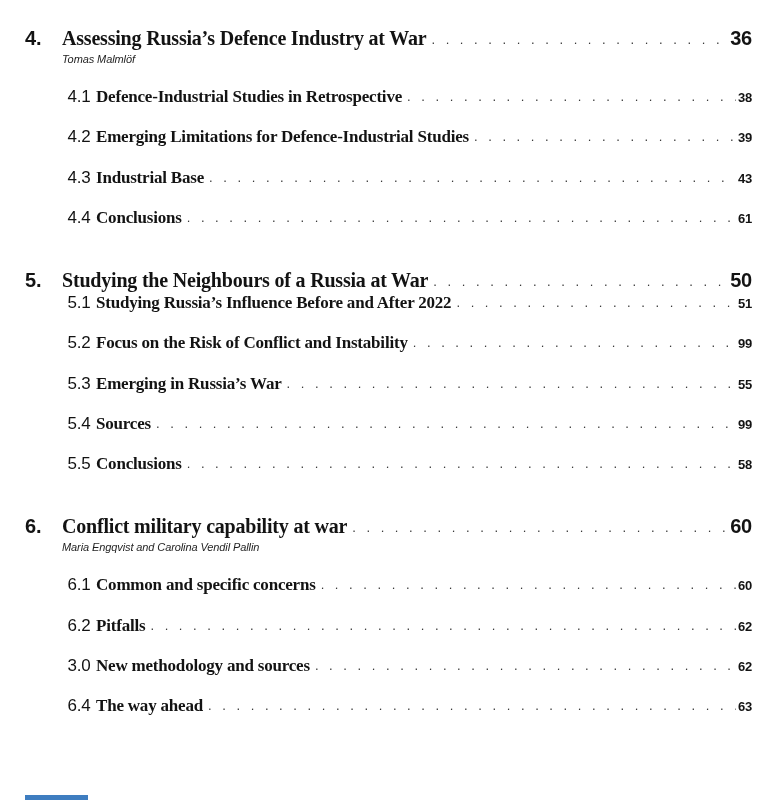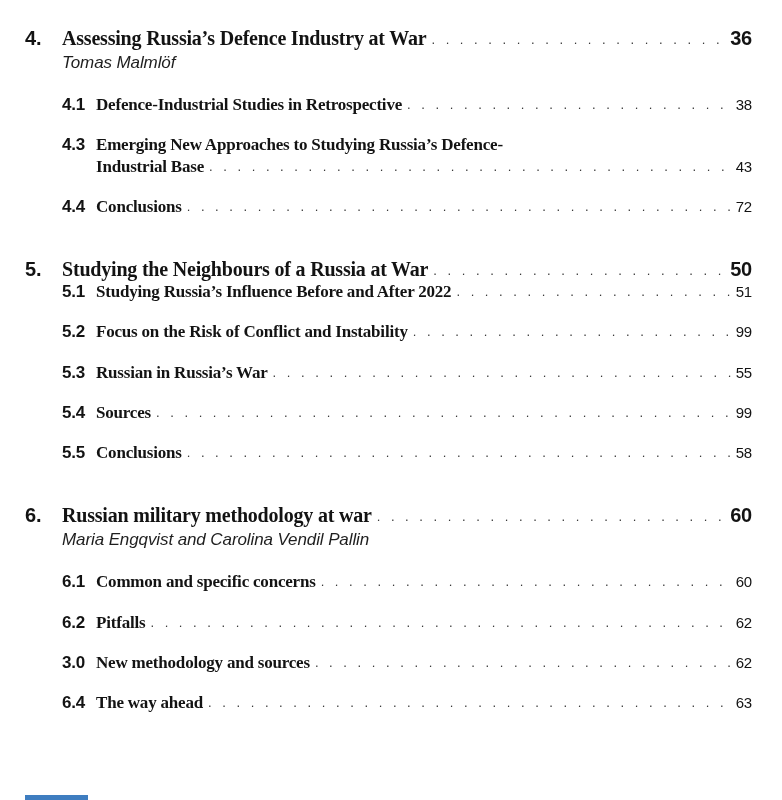--- a/index.html
+++ b/index.html
@@ -30,38 +30,39 @@
     cursor: pointer;
   }
   .chapter-num {
     flex: 0 0 37px;
     font-weight: 700;
   }
   .author {
     margin: 3px 0 21px 37px;
     font-style: italic;
     font-weight: 400;
-    font-size: 17px;
+    font-size: 11px;
     letter-spacing: -0.1px;
     color: #1e1e1e;
   }
   
   .section-row {
     display: flex;
     align-items: baseline;
     margin: 0 0 19px 37px;
     font-size: 17px;
     font-weight: 700;
     line-height: 1.25;
     letter-spacing: -0.2px;
     cursor: pointer;
   }
   .section-num {
     flex: 0 0 34px;
-    font-weight: 700;
+    font-weight: 400;
+    text-align: center;
   }
   .entry-body { flex: 1 1 auto; min-width: 0; }
   .entry-line { display: block; }
   .entry-last {
     display: flex;
     align-items: baseline;
   }
   .entry-title { white-space: nowrap; font-family: Liberation Serif, serif; }
   
   .leader {
@@ -78,21 +79,21 @@
   }
   .leader::after {
     content: ". . . . . . . . . . . . . . . . . . . . . . . . . . . . . . . . . . . . . . . . . . . . . . . . . . . . . . . . . . . . . . . . . . . . . .";
   }
   
   .pagenum {
     flex: 0 0 auto;
     text-align: right;
   }
   .chapter-row .pagenum { font-weight: 700; font-size: 20px; }
-  .section-row .pagenum { font-weight: 400; font-size: 15px; }
+  .section-row .pagenum { font-weight: 700; font-size: 13px; }
   
   .bottom-bar {
     position: absolute;
     left: 25px;
     bottom: 0;
     width: 63px;
     height: 5px;
     background: #3e7dc0;
   }
 </style>
@@ -118,40 +119,49 @@
     <span class="section-num">4.1</span>
     <span class="entry-body">
               <span class="entry-last">
                 <span class="entry-title">Defence-Industrial Studies in Retrospective</span>
                 <span class="leader"></span>
                 <span class="pagenum">38</span>
               </span>
             </span>
   </div>
 
+  <div class="section-row">
+    <span class="section-num">4.2</span>
+    <span class="entry-body">
+              <span class="entry-last">
+                <span class="entry-title">Emerging Limitations for Defence-Industrial Studies</span>
+                <span class="leader"></span>
+                <span class="pagenum">39</span>
+              </span>
+            </span>
+  </div>
 
   <div class="section-row">
     <span class="section-num">4.3</span>
     <span class="entry-body">
-              <span class="entry-line entry-title">Emerging New Approaches to Studying Russia’s Defence-</span>
               <span class="entry-last">
                 <span class="entry-title">Industrial Base</span>
                 <span class="leader"></span>
                 <span class="pagenum">43</span>
               </span>
             </span>
   </div>
 
   <div class="section-row">
     <span class="section-num">4.4</span>
     <span class="entry-body">
               <span class="entry-last">
                 <span class="entry-title">Conclusions</span>
                 <span class="leader"></span>
-                <span class="pagenum">72</span>
+                <span class="pagenum">61</span>
               </span>
             </span>
   </div>
 </div>
   </div>
 
   <div class="chapter-block">
     <div class="chapter-row">
       <span class="chapter-num">5.</span>
       <span class="entry-body">
@@ -182,21 +192,21 @@
                 <span class="leader"></span>
                 <span class="pagenum">99</span>
               </span>
             </span>
   </div>
 
   <div class="section-row">
     <span class="section-num">5.3</span>
     <span class="entry-body">
               <span class="entry-last">
-                <span class="entry-title">Russian in Russia’s War</span>
+                <span class="entry-title">Emerging in Russia’s War</span>
                 <span class="leader"></span>
                 <span class="pagenum">55</span>
               </span>
             </span>
   </div>
 
   <div class="section-row">
     <span class="section-num">5.4</span>
     <span class="entry-body">
               <span class="entry-last">
@@ -218,21 +228,21 @@
             </span>
   </div>
 </div>
   </div>
 
   <div class="chapter-block">
     <div class="chapter-row">
       <span class="chapter-num">6.</span>
       <span class="entry-body">
             <span class="entry-last">
-              <span class="entry-title">Russian military methodology at war</span>
+              <span class="entry-title">Conflict military capability at war</span>
               <span class="leader"></span>
               <span class="pagenum">60</span>
             </span>
           </span>
     </div>
     <div class="author">Maria Engqvist and Carolina Vendil Pallin</div>
     <div class="sections">
   <div class="section-row">
     <span class="section-num">6.1</span>
     <span class="entry-body">

